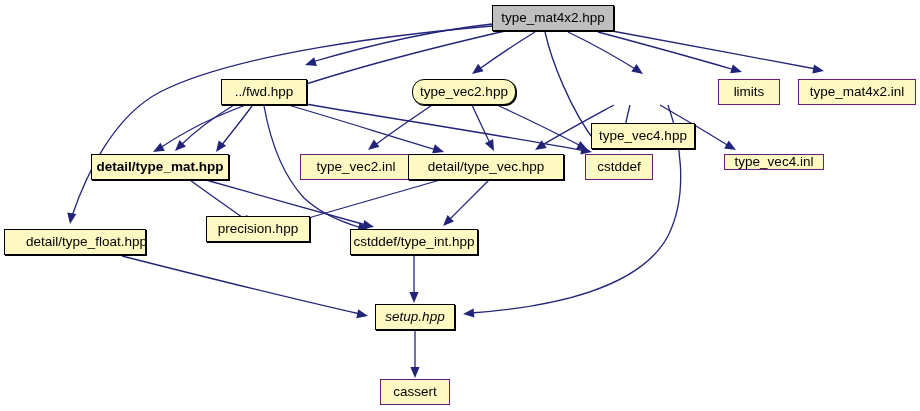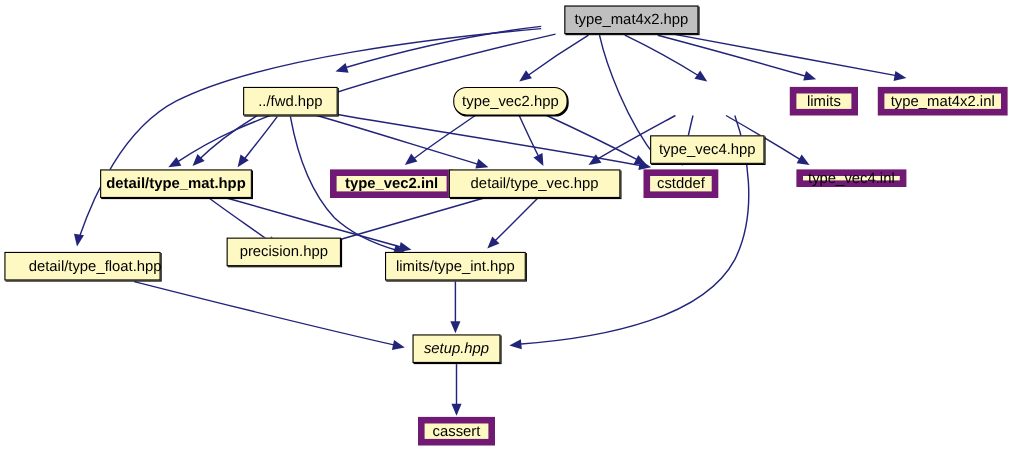--- a/index.html
+++ b/index.html
@@ -38,21 +38,21 @@
   .node.header {
     background: #bfbfbf;
     border: 1px solid #000000;
     box-shadow: 1px 1px 0 0 #000000;
   }
   .node.solid {
     border: 1px solid #000000;
     box-shadow: 1px 1px 0 0 #000000;
   }
   .node.leaf {
-    border: 6px solid #701a75;
+    border: 1px solid #701a75;
     text-align: right;
   }
 </style>
 </head>
 <body>
 
 <div id="graph-root">
   <svg class="edges" viewBox="0 0 920 411" id="edge-svg">
       <path d="M492,24 C430,31 370,45 312,62" fill="none" stroke="#22247a" stroke-width="1.3"></path>
       <polygon points="305,65 314.12721478995996,57.32836717654345 316.8713447268107,66.10958297446572" fill="#22247a"></polygon>
@@ -103,61 +103,61 @@
       <path d="M489,180 C477,192 462,207 448,221" fill="none" stroke="#22247a" stroke-width="1.3"></path>
       <polygon points="443,226 447.5254833995939,214.96913421348987 454.03086578651016,221.47451660040608" fill="#22247a"></polygon>
       <path d="M122,256 C185,272 289,298 360,314" fill="none" stroke="#22247a" stroke-width="1.3"></path>
       <polygon points="368,316 356.27109416613615,318.14307441316305 358.2371054511461,309.15559425311744" fill="#22247a"></polygon>
       <path d="M414,256 C414,269 414,284 414,297" fill="none" stroke="#22247a" stroke-width="1.3"></path>
       <polygon points="414,303 409.4,292 418.6,292" fill="#22247a"></polygon>
       <path d="M415,331 C415,344 415,359 415,372" fill="none" stroke="#22247a" stroke-width="1.3"></path>
       <polygon points="415,378 410.4,367 419.6,367" fill="#22247a"></polygon>
     </svg>
   <div id="node-layer">
-      <div class="node header" style="left: 513px; top: 5px; width: 122px; height: 26px;">
+      <div class="node header" style="left: 492px; top: 5px; width: 122px; height: 26px;">
         <span>type_mat4x2.hpp</span>
       </div>
       <div class="node solid" style="left: 221px; top: 79px; width: 86px; height: 26px;">
         <span>../fwd.hpp</span>
       </div>
       <div class="node solid" style="left: 412px; top: 79px; width: 104px; height: 26px; border-radius: 12px;">
         <span>type_vec2.hpp</span>
       </div>
       <div class="node solid" style="left: 591px; top: 79px; width: 104px; height: 26px; margin-top: 44px;">
         <span>type_vec4.hpp</span>
       </div>
       <div class="node leaf" style="left: 718px; top: 79px; width: 62px; height: 26px;">
         <span>limits</span>
       </div>
       <div class="node leaf" style="left: 798px; top: 79px; width: 118px; height: 26px;">
         <span>type_mat4x2.inl</span>
       </div>
       <div class="node solid" style="left: 91px; top: 154px; width: 138px; height: 26px; font-weight: bold;">
         <span>detail/type_mat.hpp</span>
       </div>
-      <div class="node leaf" style="left: 300px; top: 154px; width: 112px; height: 26px; font-weight: bold;">
+      <div class="node leaf" style="left: 300px; top: 154px; width: 112px; height: 26px;">
         <span>type_vec2.inl</span>
       </div>
       <div class="node solid" style="left: 408px; top: 154px; width: 156px; height: 26px;">
         <span>detail/type_vec.hpp</span>
       </div>
       <div class="node leaf" style="left: 585px; top: 154px; width: 68px; height: 26px;">
         <span>cstddef</span>
       </div>
       <div class="node leaf" style="left: 724px; top: 154px; width: 100px; height: 16px;">
         <span>type_vec4.inl</span>
       </div>
       <div class="node solid" style="left: 4px; top: 229px; width: 142px; height: 26px; padding-left: 23px;">
         <span>detail/type_float.hpp</span>
       </div>
       <div class="node solid" style="left: 206px; top: 216px; width: 104px; height: 26px;">
         <span>precision.hpp</span>
       </div>
       <div class="node solid" style="left: 350px; top: 229px; width: 128px; height: 26px;">
-        <span>limits/type_int.hpp</span>
+        <span>cstddef/type_int.hpp</span>
       </div>
       <div class="node solid" style="left: 375px; top: 304px; width: 80px; height: 26px; font-style: italic;">
         <span>setup.hpp</span>
       </div>
       <div class="node leaf" style="left: 380px; top: 379px; width: 70px; height: 26px;">
         <span>cassert</span>
       </div>
     </div>
 </div>
 

